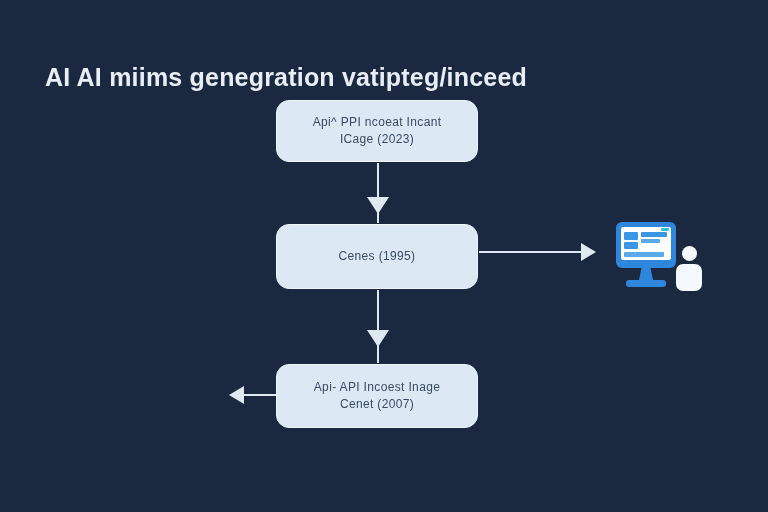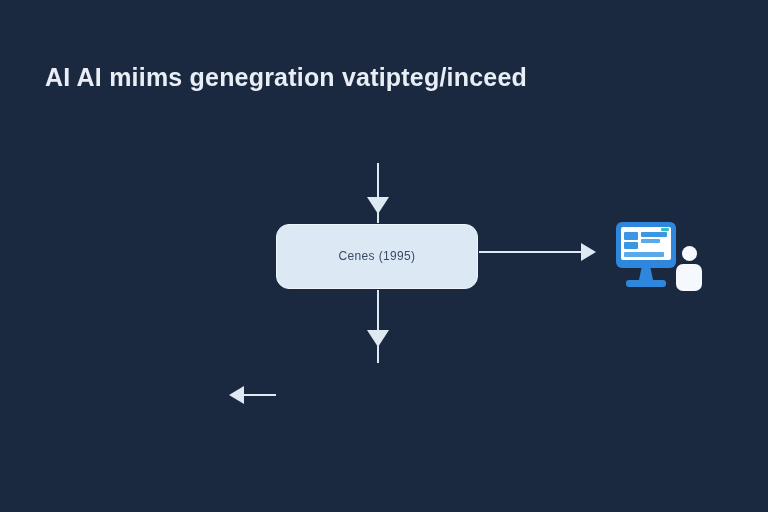--- a/index.html
+++ b/index.html
@@ -83,25 +83,33 @@
   .person-head{position:absolute;left:66px;top:24px;width:15px;height:15px;background:var(--white);border-radius:50%;}
   .person-body{position:absolute;left:60px;top:42px;width:26px;height:27px;background:var(--white);border-radius:7px;}
 </style>
 </head>
 <body>
 
 <div class="canvas">
 
   <div class="title">AI AI miims genegration vatipteg/inceed</div>
 
+  <div class="node node-top">
+    <span>Api^ PPI ncoeat Incant</span>
+    <span>ICage (2023)</span>
+  </div>
 
   <div class="node node-mid">
     <span>Cenes (1995)</span>
   </div>
 
+  <div class="node node-bot">
+    <span>Api- API Incoest Inage</span>
+    <span>Cenet (2007)</span>
+  </div>
 
   <div class="line v-line" style="left:377px;top:163px;height:60px;"></div>
   <div class="tri-down" style="left:367px;top:197px;"></div>
 
   <div class="line v-line" style="left:377px;top:290px;height:73px;"></div>
   <div class="tri-down" style="left:367px;top:330px;"></div>
 
   <div class="line h-line" style="left:479px;top:251px;width:102px;"></div>
   <div class="tri-right" style="left:581px;top:243px;"></div>
 

